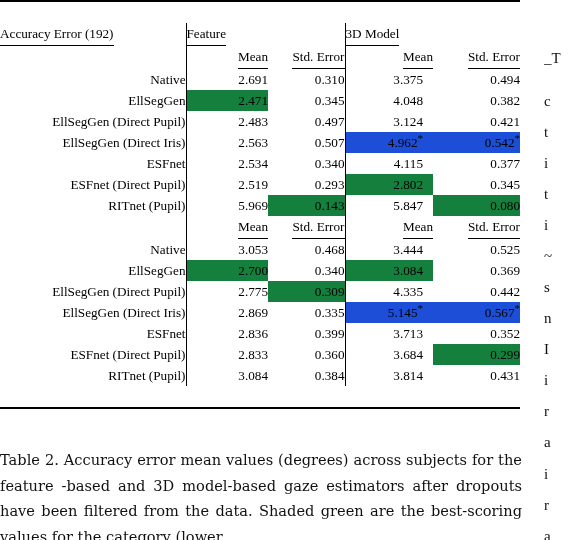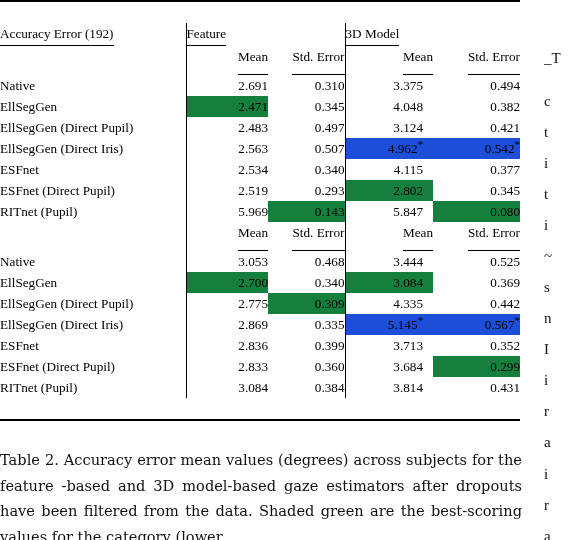--- a/index.html
+++ b/index.html
@@ -46,21 +46,21 @@
   }
   .rule-bot td{
     border-bottom:2.4px solid #000;
     height:4px;line-height:4px;
   }
 
   
   .vsep-l{border-left:1.4px solid #000;}
   td.lbl{
     padding-left:14px;
-    text-align:left;
+    text-align:right;
     white-space:nowrap;
   }
   td.num{
     text-align:right;
     padding-right:12px;
     white-space:nowrap;
   }
   td.num.m2{padding-right:10px;}
 
   
@@ -75,21 +75,21 @@
     padding-bottom:1px;
   }
   td.grp-lbl{padding-left:14px;text-align:left;}
   td.grp-name{padding-left:14px;text-align:left;}
 
   
   .sub td{height:23px;line-height:23px;}
   .sub .u{
     display:inline-block;
     border-bottom:1.1px solid #000;
-    padding-bottom:7px;
+    padding-bottom:1px;
   }
 
   
   .hl-green{background:#15803d;}
   .hl-red{background:#1d4ed8;}
 
   sup.star{font-size:11px;vertical-align:super;line-height:0;}
 
   
   .caption{

